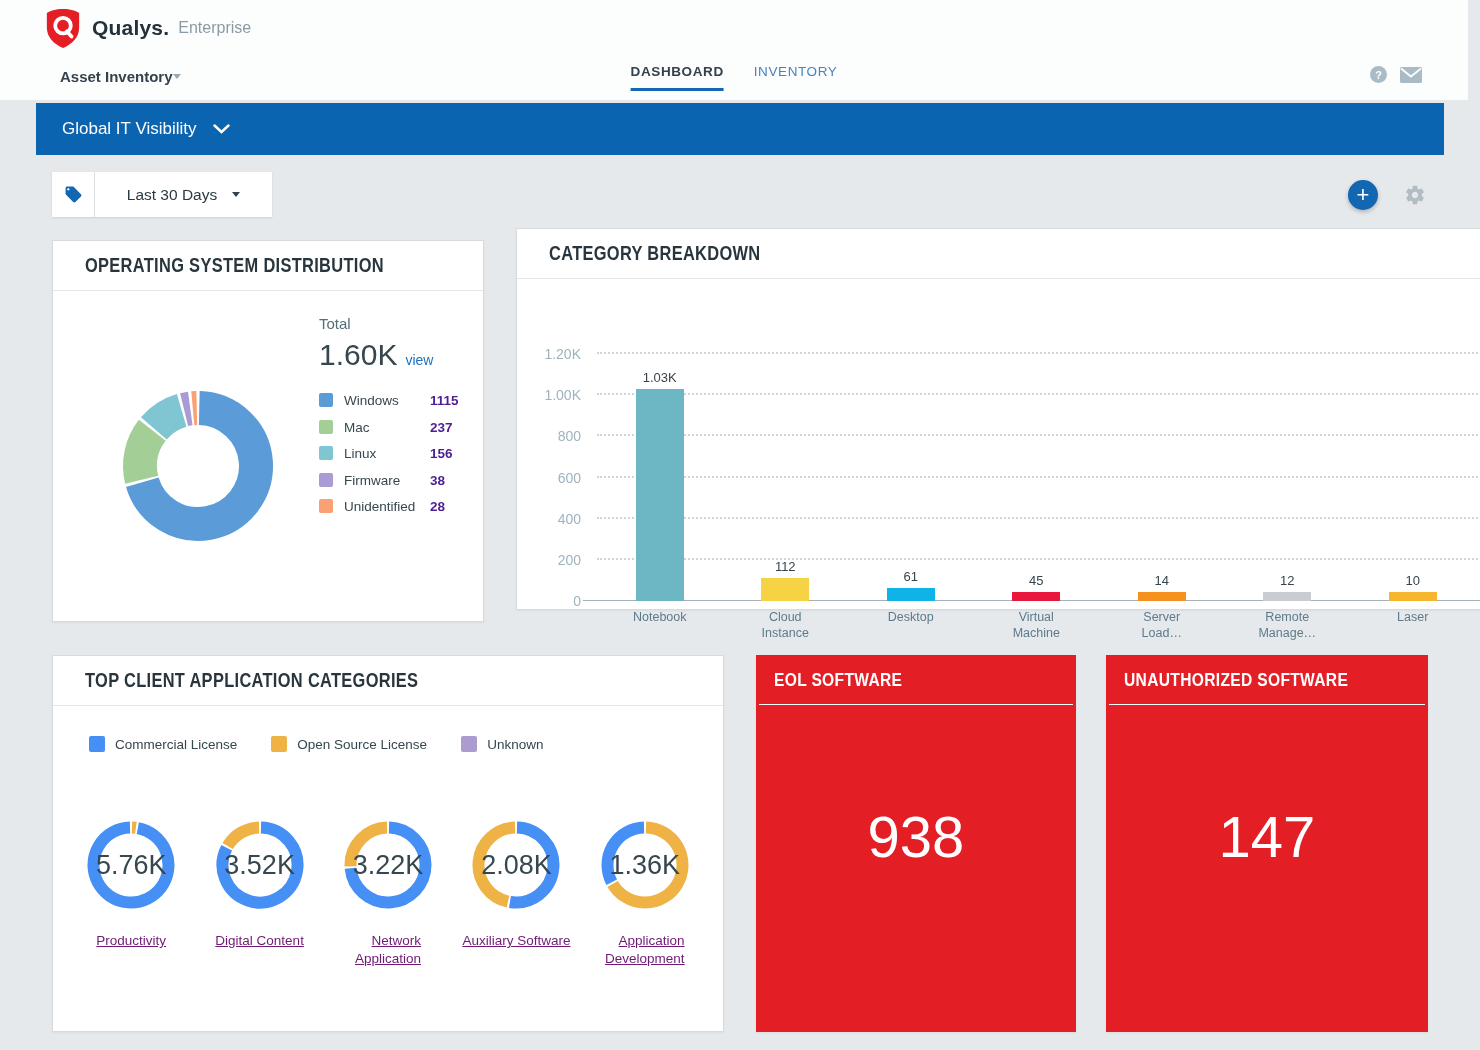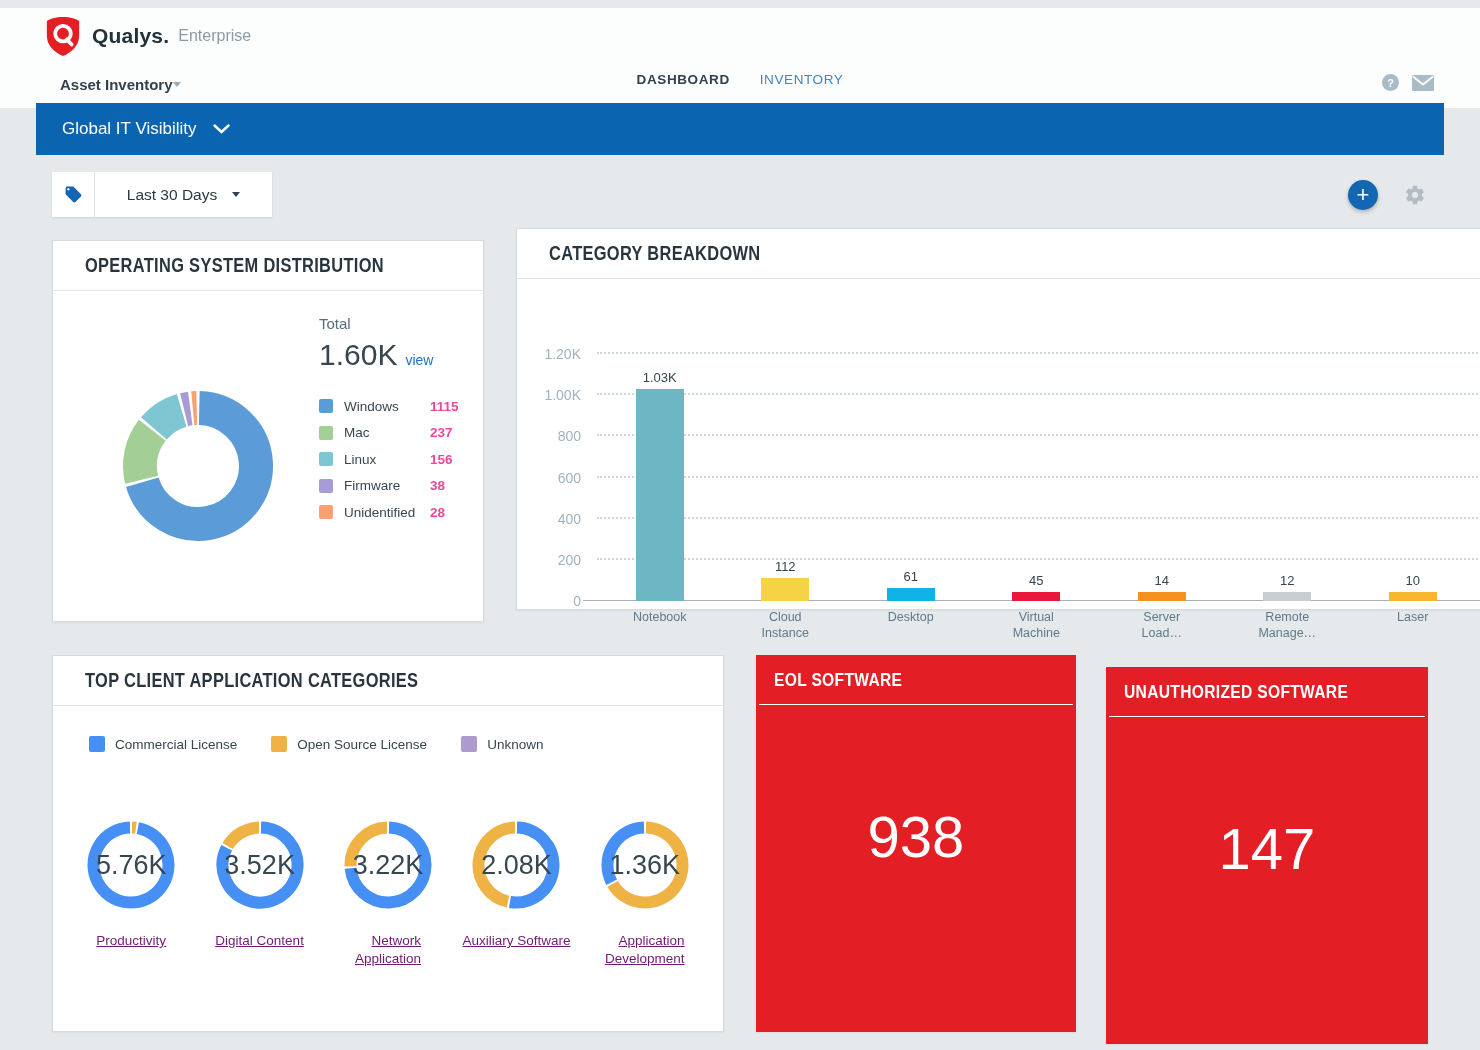--- a/index.html
+++ b/index.html
@@ -5,30 +5,30 @@
   :root{
     --accent-blue:#0a64af;
     --alert-red:#e41e25;
     --link-blue:#1b72c0;
   }
   *{margin:0;padding:0;box-sizing:border-box;}
   body{font-family:"Liberation Sans",sans-serif;background:#e6e9ec;}
   .page{position:relative;width:1480px;height:1050px;background:#e6e9ec;overflow:hidden;}
 
   
-  .app-header{position:absolute;top:0;left:0;right:0;height:100px;background:#fcfdfd;margin-top:8px;}
+  .app-header{position:absolute;top:0;left:0;right:12px;height:100px;background:#fcfdfd;}
   .brand-row{position:absolute;left:44px;top:8px;display:flex;align-items:center;}
   .brand{font-size:21px;font-weight:700;color:#22313a;margin-left:10px;letter-spacing:.2px;}
   .brand-suffix{font-size:16px;color:#8b9ba6;margin-left:9px;}
   .module-select{position:absolute;left:60px;top:68px;display:flex;align-items:center;cursor:pointer;}
   .module-label{font-size:15px;font-weight:700;color:#33424d;}
   .caret{width:0;height:0;border-left:4px solid transparent;border-right:4px solid transparent;border-top:5px solid #33424d;display:inline-block;}
   .caret.gray{border-top-color:#9aa8b1;}
   .tabs{position:absolute;top:64px;left:50%;transform:translateX(-50%);display:flex;gap:30px;}
-  .tab{font-size:13.5px;letter-spacing:.6px;padding-bottom:16px;cursor:pointer;border-bottom:3px solid transparent;}
+  .tab{font-size:13.5px;letter-spacing:.6px;padding-bottom:9px;cursor:pointer;border-bottom:3px solid transparent;}
   .tab.active{font-weight:700;color:#33424d;border-bottom-color:#1467b3;}
   .tab.inactive{color:#4583c4;}
   .header-icons{position:absolute;right:46px;top:66px;display:flex;align-items:center;gap:13px;}
   .help-circle{width:17px;height:17px;border-radius:50%;background:#a9bcc6;color:#fff;font-size:11px;font-weight:700;display:flex;align-items:center;justify-content:center;cursor:pointer;}
 
   
   .banner{position:absolute;left:36px;right:36px;top:103px;height:52px;background:var(--accent-blue);display:flex;align-items:center;padding-left:26px;gap:17px;cursor:pointer;}
   .banner-title{color:#fff;font-size:17px;}
 
   
@@ -39,37 +39,37 @@
 
   
   .card{position:absolute;background:#fff;border:1px solid #d7dbde;box-shadow:0 1px 2px rgba(0,0,0,.05);}
   .card-header{height:50px;display:flex;align-items:center;padding-left:32px;border-bottom:1px solid #e3e6e8;}
   .card-title{font-size:20px;font-weight:700;color:#29353d;letter-spacing:.4px;transform:scaleX(.82);transform-origin:0 50%;white-space:nowrap;}
   .os-card{left:52px;top:240px;width:432px;height:382px;}
   .cat-card{left:516px;top:228px;width:1104px;height:382px;}
   .app-card{left:52px;top:655px;width:672px;height:377px;}
   .red-card{background:var(--alert-red);border:none;}
   .eol-card{left:756px;top:655px;width:320px;height:377px;}
-  .unauth-card{left:1106px;top:655px;width:322px;height:377px;margin-top:12px;}
+  .unauth-card{left:1106px;top:655px;width:322px;height:377px;}
   .red-card .card-header{border-bottom:1px solid #fff;margin:0 3px;padding-left:15px;}
   .red-card .card-title{color:#fff;font-size:19px;}
   .big-number{position:absolute;top:148px;left:0;right:0;text-align:center;font-size:58px;color:#fff;}
 
   
   .os-donut{position:absolute;left:67px;top:147px;width:156px;height:156px;}
   .os-total{position:absolute;left:266px;top:74px;}
   .total-label{font-size:15px;color:#546e7a;}
   .total-row{margin-top:6px;display:flex;align-items:baseline;gap:8px;}
   .total-value{font-size:30px;font-weight:300;color:#37474f;}
   .view-link{font-size:14px;color:var(--link-blue);text-decoration:none;cursor:pointer;}
   .os-legend{position:absolute;left:266px;top:152px;}
-  .lg-row{display:flex;align-items:center;height:26.5px;}
+  .lg-row{display:flex;height:26.5px;}
   .lg-sq{width:14px;height:14px;border-radius:2px;flex:0 0 14px;}
   .lg-label{margin-left:11px;width:86px;font-size:13.5px;color:#37474f;}
-  .lg-val{font-size:13.5px;font-weight:700;color:#ec4899;}
+  .lg-val{font-size:13.5px;font-weight:700;color:#4c1d95;}
 
   
   .chart-wrap{position:absolute;left:0;top:50px;right:0;bottom:0;}
   .y-axis{position:absolute;left:0;top:75px;width:64px;height:247px;}
   .ytick{position:absolute;right:0;transform:translateY(50%);font-size:14px;color:#9fb3bf;}
   .plot{position:absolute;left:80px;right:18px;top:75px;height:247px;}
   .gridline{position:absolute;left:0;right:0;border-top:2px dotted #ccd7dc;}
   .axisline{position:absolute;left:-14px;right:0;border-top:1px solid #a7b2b8;}
   .bar-row{position:absolute;left:0;right:0;top:0;bottom:0;display:flex;align-items:flex-end;}
   .bar-slot{flex:1;height:100%;position:relative;display:flex;flex-direction:column;align-items:center;justify-content:flex-end;}

